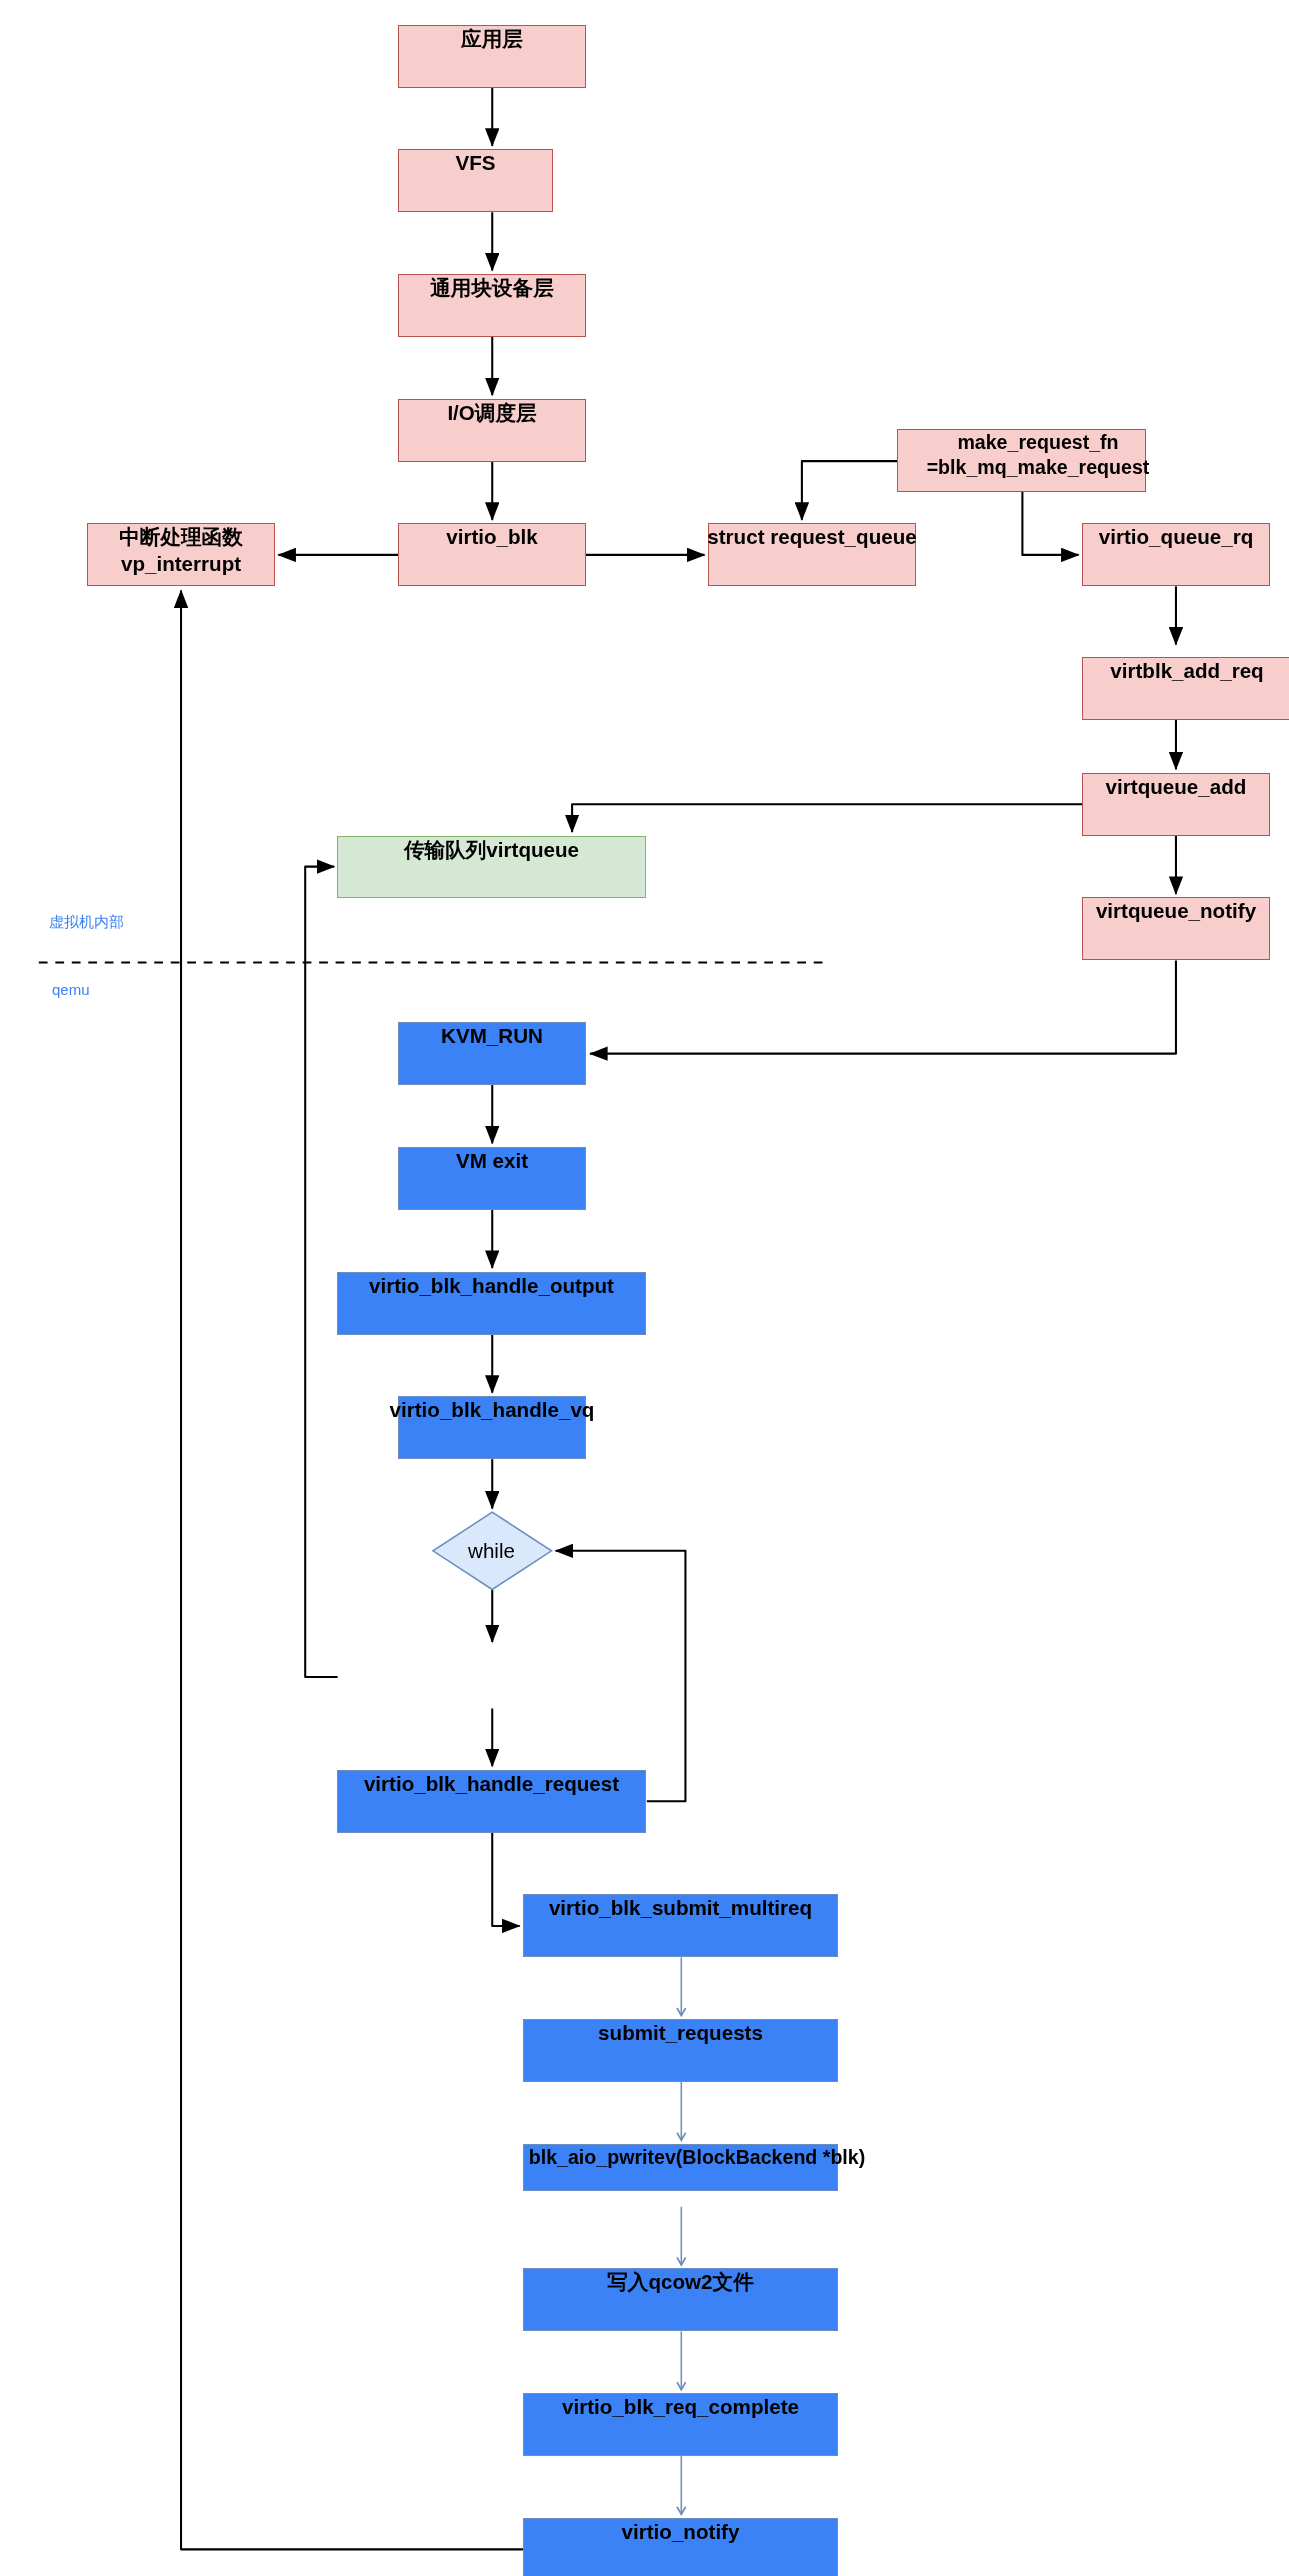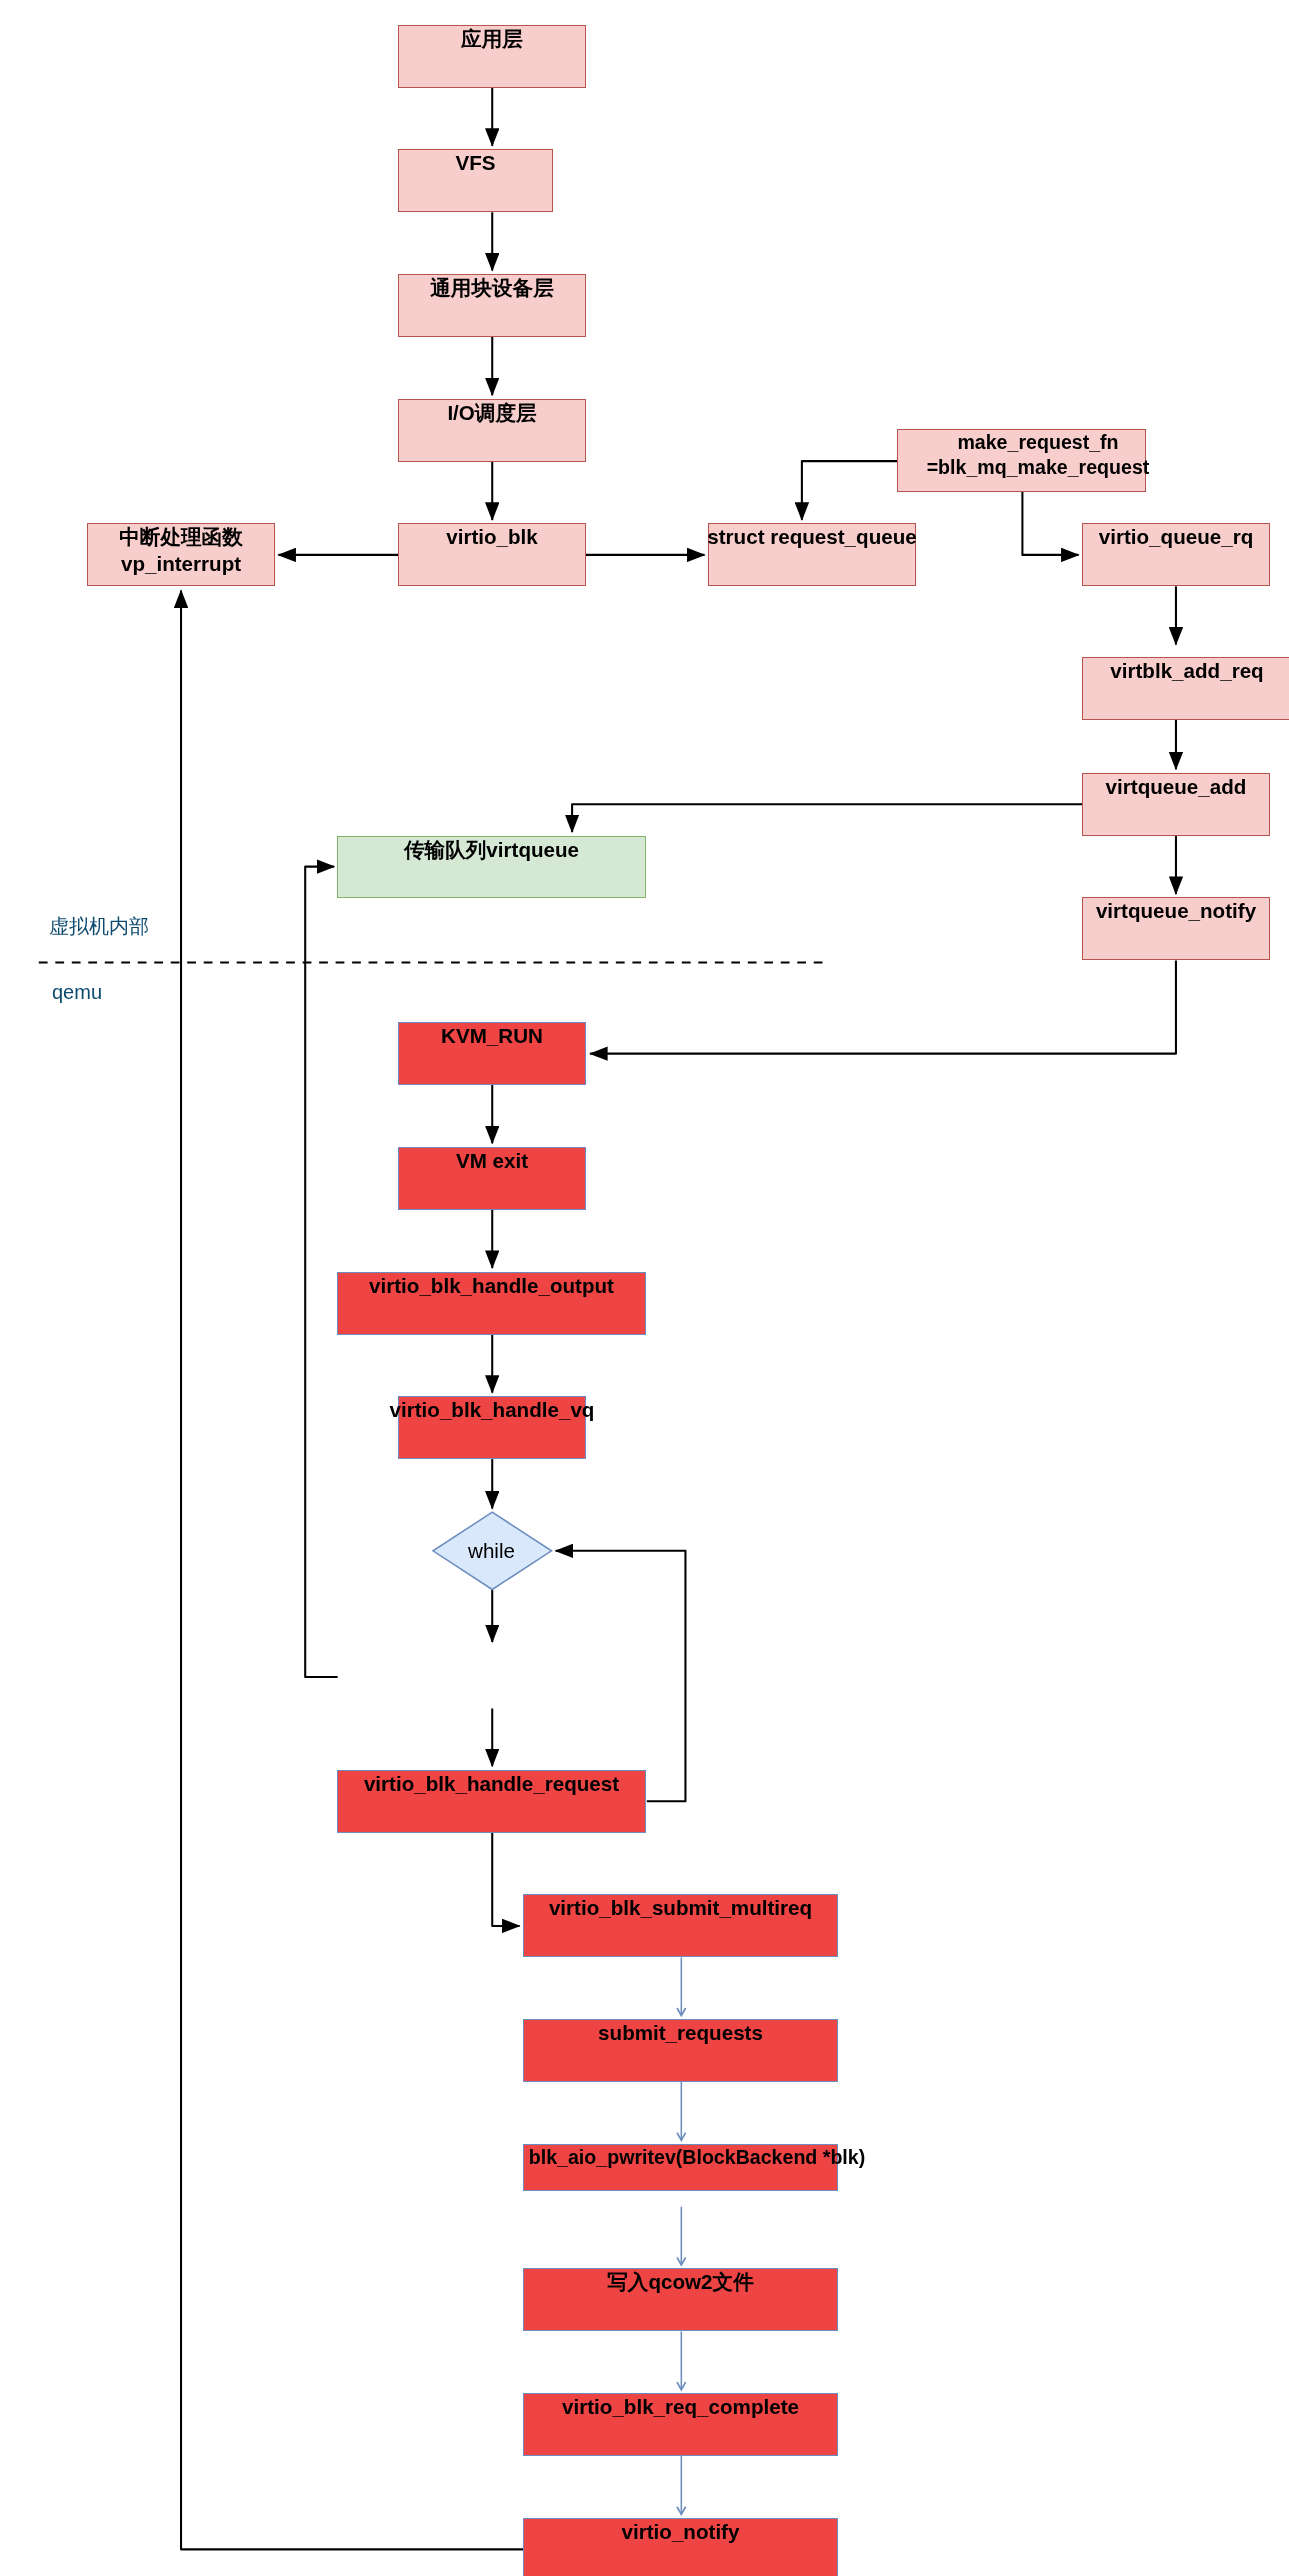--- a/index.html
+++ b/index.html
@@ -3,24 +3,24 @@
 <meta charset="utf-8">
 <style>
   html,body{margin:0;padding:0;background:#ffffff;}
   #canvas{position:relative;width:1290px;height:2588px;background:#ffffff;
           font-family:"Liberation Sans","DejaVu Sans",sans-serif;color:#000;}
   #edges{position:absolute;left:0;top:0;width:1290px;height:2588px;}
   .node{position:absolute;display:flex;flex-direction:column;align-items:center;
         justify-content:flex-start;text-align:center;font-size:20.6px;line-height:1.3;
         box-sizing:border-box;white-space:nowrap;font-weight:bold;}
   .pink{background:#f8cecc;border:1.5px solid #b85450;}
-  .blue{background:#ef4444;border:1.5px solid #6c8ebf;}
+  .blue{background:#3b82f6;border:1.5px solid #6c8ebf;}
   .green{background:#d5e8d4;border:1.5px solid #82b366;}
   .fs38{font-size:19.6px;padding-left:33px;}
-  .region-label{position:absolute;font-size:20px;color:#0c4a6e;}
+  .region-label{position:absolute;font-size:15px;color:#3b82f6;}
   .diamond-label{position:absolute;display:flex;align-items:center;justify-content:center;
         font-size:20.6px;background:transparent;}
 </style>
 </head>
 <body>
 
 <div id="canvas">
 
   <svg id="edges" viewBox="0 0 2503 5023" xmlns="http://www.w3.org/2000/svg">
     <defs>

